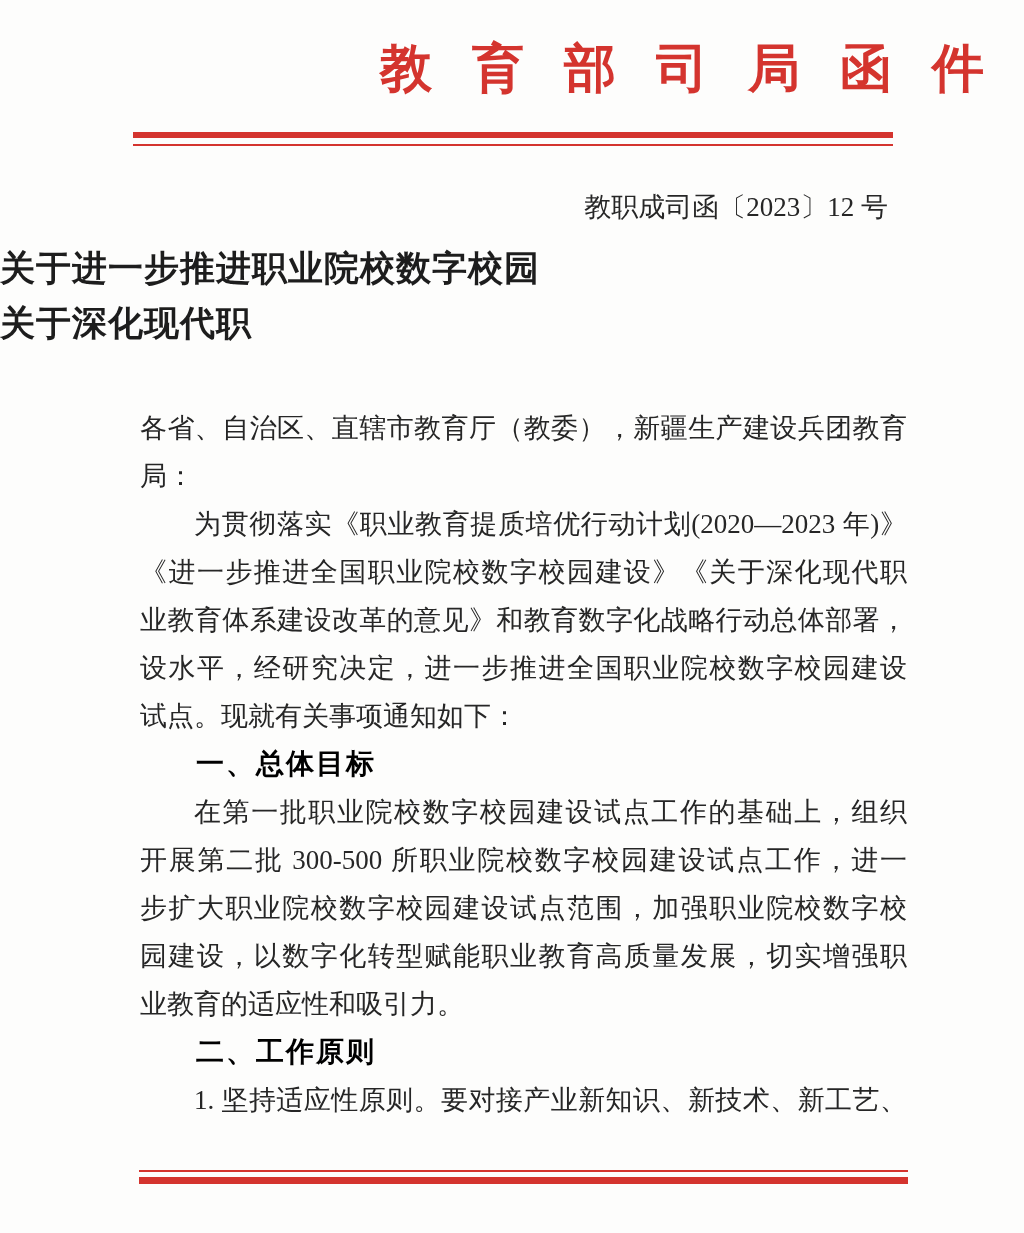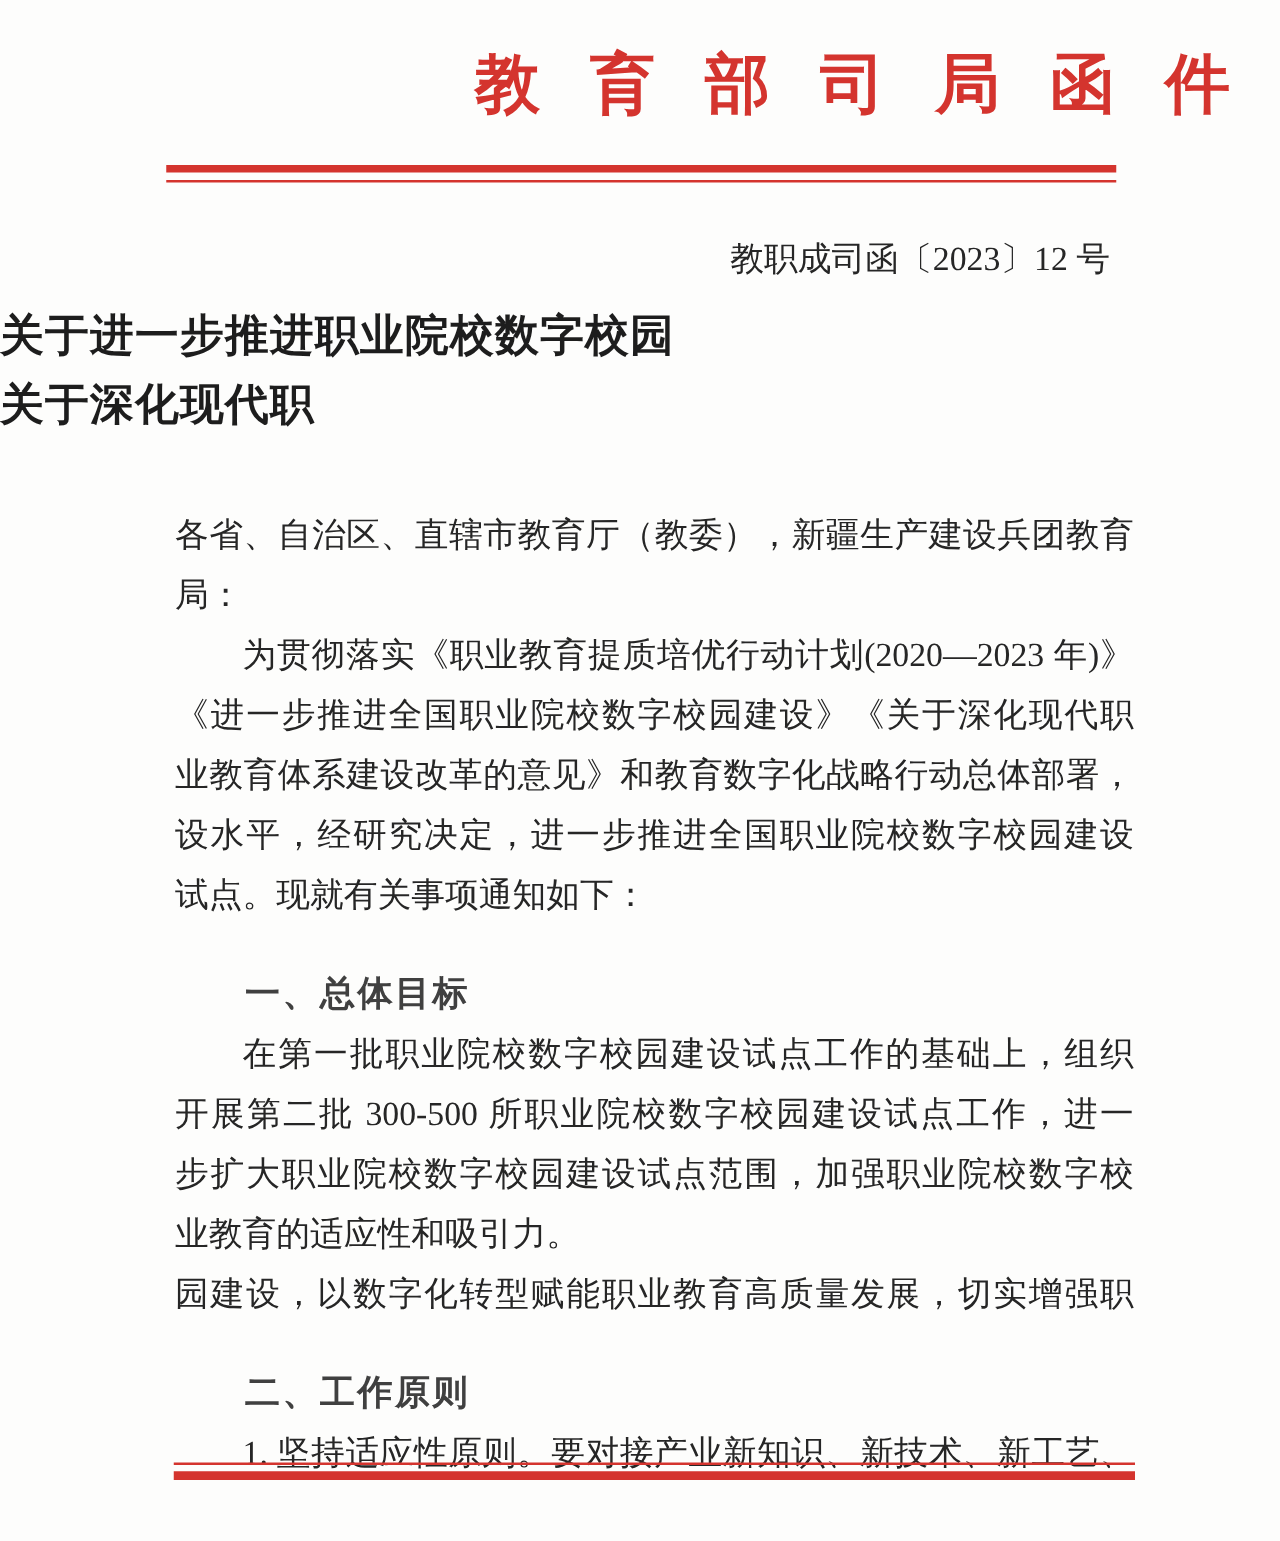--- a/index.html
+++ b/index.html
@@ -64,22 +64,21 @@
     line-height: 48px;
   }
   .line { text-align: left; }
   .line.fill { text-align: justify; text-align-last: justify; }
   .line.indent { text-indent: 2em; }
   .line.heading {
     font-family: "Liberation Sans", "DejaVu Sans", sans-serif;
     font-weight: 700;
     font-size: 28px;
     letter-spacing: 2px;
-    color: #404040;
-    margin-top: 31px;
+    color: #000000;
   }
 </style>
 </head>
 <body>
 
 <div class="page">
 
   <div class="letterhead">教育部司局函件</div>
 
   <div class="rule rule-header-thick"></div>
@@ -97,22 +96,22 @@
       <div class="line">局：</div>
       <div class="line indent fill">为贯彻落实《职业教育提质培优行动计划(2020—2023 年)》</div>
       <div class="line fill">《进一步推进全国职业院校数字校园建设》《关于深化现代职</div>
       <div class="line fill">业教育体系建设改革的意见》和教育数字化战略行动总体部署，</div>
       <div class="line fill">设水平，经研究决定，进一步推进全国职业院校数字校园建设</div>
       <div class="line">试点。现就有关事项通知如下：</div>
       <div class="line heading indent">一、总体目标</div>
       <div class="line indent fill">在第一批职业院校数字校园建设试点工作的基础上，组织</div>
       <div class="line fill">开展第二批 300-500 所职业院校数字校园建设试点工作，进一</div>
       <div class="line fill">步扩大职业院校数字校园建设试点范围，加强职业院校数字校</div>
+      <div class="line fill">园建设，以数字化转型赋能职业教育高质量发展，切实增强职</div>
       <div class="line">业教育的适应性和吸引力。</div>
-      <div class="line fill">园建设，以数字化转型赋能职业教育高质量发展，切实增强职</div>
       <div class="line heading indent">二、工作原则</div>
       <div class="line indent fill">1. 坚持适应性原则。要对接产业新知识、新技术、新工艺、</div>
     </div>
 
   <div class="rule rule-footer-thin"></div>
   <div class="rule rule-footer-thick"></div>
 
 </div>
 
 </body></html>

